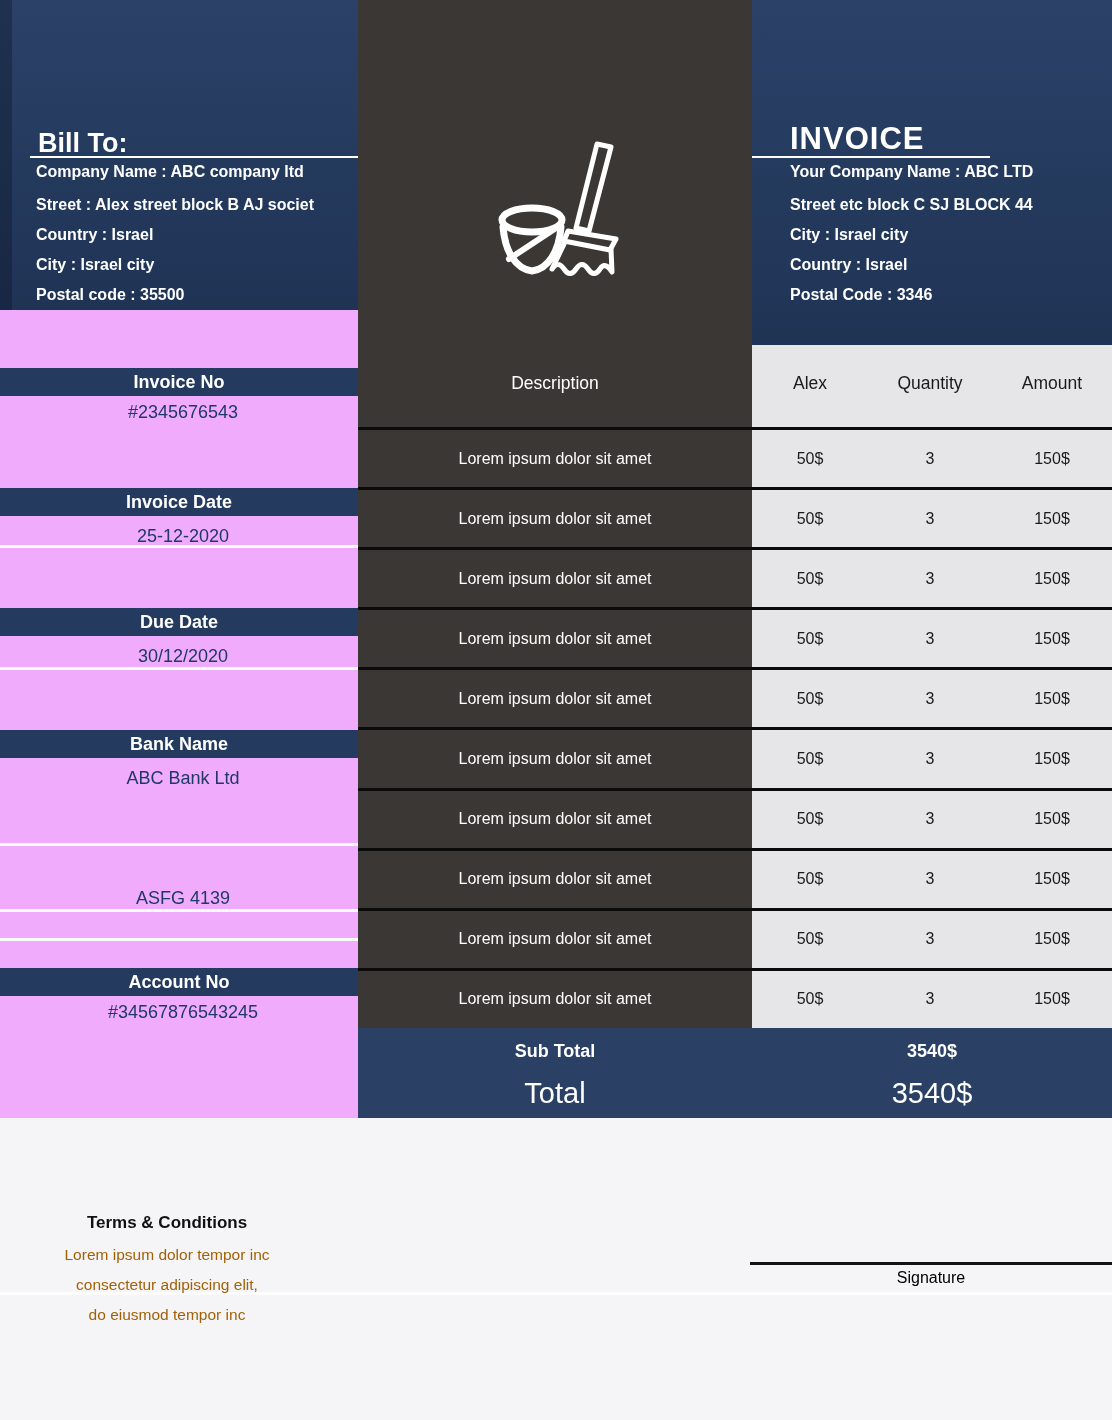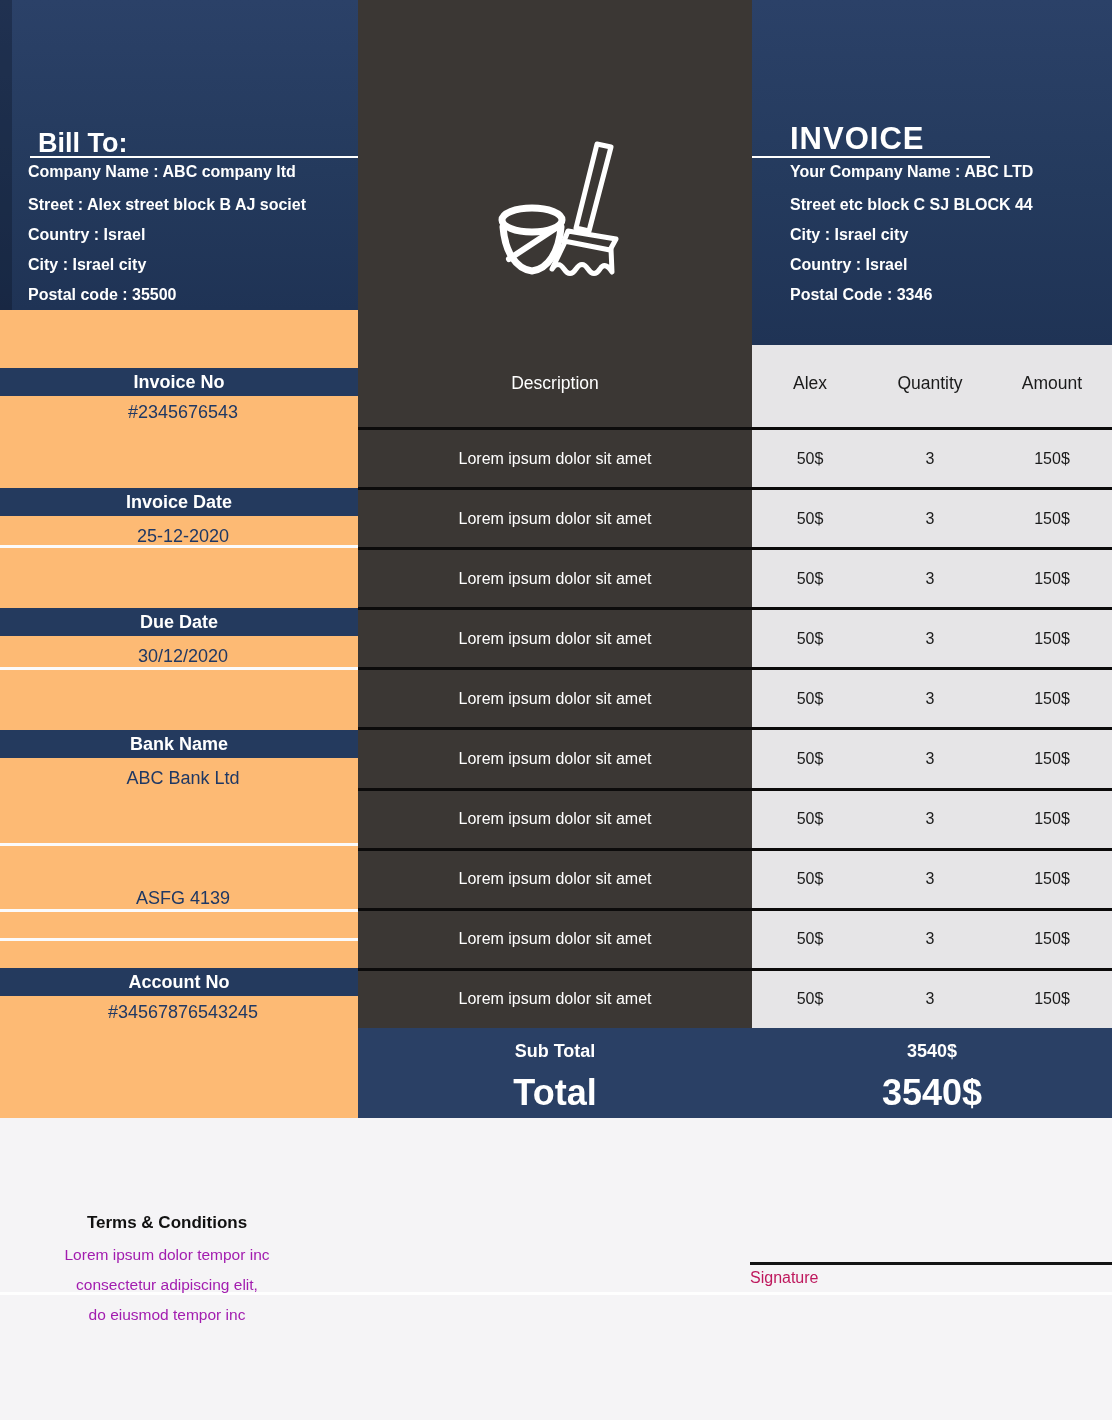--- a/index.html
+++ b/index.html
@@ -16,64 +16,64 @@
   #edge-strip{left:0;top:0;width:12px;height:310px;background:rgba(10,16,30,0.32);}
   #invoice-box{left:752px;top:0;width:360px;height:345px;}
 
   .box-heading{color:#fff;font-weight:bold;}
   #bill-heading{left:38px;top:128px;font-size:27px;}
   #invoice-heading{left:790px;top:121px;font-size:31px;letter-spacing:1px;}
   .heading-rule{height:2px;background:#fff;}
   #bill-rule{left:30px;top:156px;width:328px;}
   #invoice-rule{left:752px;top:156px;width:238px;}
   .info-line{color:#fff;font-size:16px;font-weight:600;height:30px;line-height:30px;white-space:nowrap;}
-  #bill-lines{left:28px;top:157px;}
+  #bill-lines{left:36px;top:157px;}
   #invoice-lines{left:790px;top:157px;}
   #bill-lines .info-line:nth-child(1),#invoice-lines .info-line:nth-child(1){margin-bottom:3px;}
 
   
   #charcoal-col{left:358px;top:0;width:394px;height:1028px;background:#3b3734;}
 
   
   #clean-icon{left:488px;top:138px;width:146px;height:142px;}
   #clean-icon svg{display:block;}
 
   
-  #sidebar{left:0;top:310px;width:358px;height:808px;background:#fdba74;}
+  #sidebar{left:0;top:310px;width:358px;height:808px;background:#f0abfc;}
   .sb-band{position:absolute;left:0;width:358px;height:28px;background:#243a5e;
     color:#fff;font-weight:bold;font-size:18px;display:flex;align-items:center;justify-content:center;}
   .sb-value{position:absolute;left:4px;width:358px;height:30px;color:#1f3864;
     font-size:18px;display:flex;align-items:center;justify-content:center;}
   .sb-line{position:absolute;left:0;width:358px;height:3px;background:#fbfbfc;}
 
   
   #right-grid{left:752px;top:345px;width:360px;height:683px;background:#e6e5e7;}
   .tcell{display:flex;align-items:center;justify-content:center;}
   .c-desc{width:394px;} .c-rate{width:116px;} .c-qty{width:124px;} .c-amt{width:120px;}
   .light{color:#ffffff;} .dark{color:#1b1b1b;}
   #thead{left:358px;top:345px;width:754px;height:82px;display:flex;font-size:17.5px;}
   #thead .tcell{padding-bottom:6px;}
   #rows{left:358px;top:427px;width:754px;height:601px;display:flex;flex-direction:column;}
   .trow{flex:1;display:flex;border-top:3px solid #0c0b0b;font-size:16px;}
 
   
   #total-band{left:358px;top:1028px;width:754px;height:90px;background:#2a4065;color:#fff;}
   .tb-row{display:flex;width:754px;}
   .tb-row1{height:34px;padding-top:6px;font-size:18px;font-weight:bold;}
-  .tb-row2{height:50px;font-size:36px;font-weight:bold;}
+  .tb-row2{height:50px;font-size:29px;font-weight:normal;}
   .tb-left{width:394px;display:flex;align-items:center;justify-content:center;}
   .tb-right{width:360px;display:flex;align-items:center;justify-content:center;}
 
   
   #faint-line{left:0;top:1292px;width:1112px;height:3px;background:rgba(255,255,255,0.9);}
   #terms{left:2px;top:1208px;width:330px;text-align:center;z-index:2;}
   #terms-heading{font-size:17px;font-weight:bold;color:#111;line-height:30px;margin-bottom:2px;}
-  .terms-line{font-size:15.5px;color:#a21caf;line-height:30px;}
+  .terms-line{font-size:15.5px;color:#a16207;line-height:30px;}
   #sig-rule{left:750px;top:1262px;width:362px;height:3px;background:#141414;z-index:2;}
-  #sig-label{left:750px;top:1269px;width:362px;font-size:16px;color:#be185d;z-index:2;}
+  #sig-label{left:750px;top:1269px;width:362px;text-align:center;font-size:16px;color:#000000;z-index:2;}
 </style>
 </head>
 <body>
 
 <div id="page">
 
   <div class="abs" id="charcoal-col"></div>
 
   <div class="abs" id="clean-icon">
     <svg width="146" height="142" viewBox="0 0 146 142" fill="none" stroke="#ffffff" stroke-linecap="round" stroke-linejoin="round">

